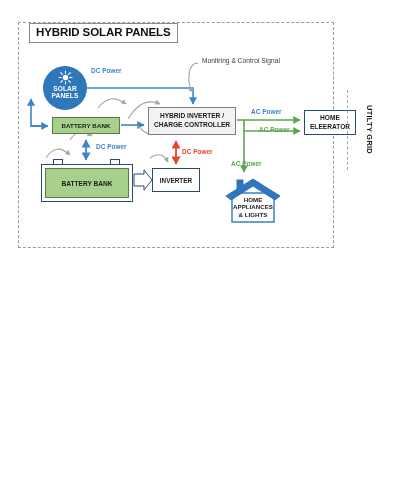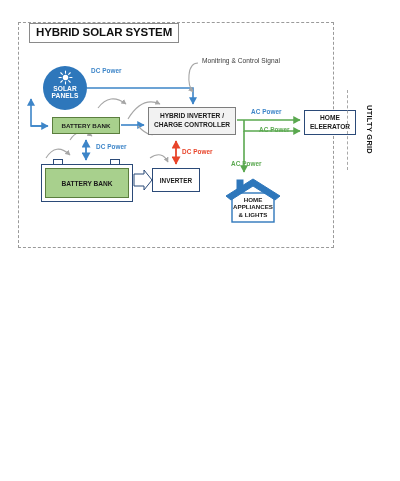--- a/index.html
+++ b/index.html
@@ -292,21 +292,21 @@
     <path d="M98,108 Q110,92 126,104" stroke="#a6a6a6" stroke-width="1.1" fill="none" marker-end="url(#ah-gray)"></path>
     <path d="M128,119 Q142,96 160,104" stroke="#a6a6a6" stroke-width="1.1" fill="none" marker-end="url(#ah-gray)"></path>
     <path d="M138,126 Q152,141 160,130" stroke="#a6a6a6" stroke-width="1.1" fill="none" marker-end="url(#ah-gray)"></path>
     <path d="M70,140 Q78,127 92,136" stroke="#a6a6a6" stroke-width="1.1" fill="none" marker-end="url(#ah-gray)"></path>
     <path d="M46,158 Q56,142 70,155" stroke="#a6a6a6" stroke-width="1.1" fill="none" marker-end="url(#ah-gray)"></path>
     <path d="M150,158 Q162,150 168,162" stroke="#a6a6a6" stroke-width="1.1" fill="none" marker-end="url(#ah-gray)"></path>
 
     <path d="M134,174 L144,174 L144,170 L152,180 L144,190 L144,186 L134,186 z" fill="#ffffff" stroke="#2b4a78" stroke-width="1"></path>
   </svg>
 
-  <div class="title-box">HYBRID SOLAR SYSTEM</div>
+  <div class="title-box">HYBRID SOLAR PANELS</div>
 
   <div class="solar-circle node">
     <svg class="sun" viewBox="0 0 24 24">
       <circle cx="12" cy="12" r="4.4" fill="#ffffff"></circle>
       <g stroke="#ffffff" stroke-width="1.7" stroke-linecap="round">
         <line x1="12" y1="1.6" x2="12" y2="5.2"></line>
         <line x1="12" y1="18.8" x2="12" y2="22.4"></line>
         <line x1="1.6" y1="12" x2="5.2" y2="12"></line>
         <line x1="18.8" y1="12" x2="22.4" y2="12"></line>
         <line x1="4.4" y1="4.4" x2="7" y2="7"></line>

